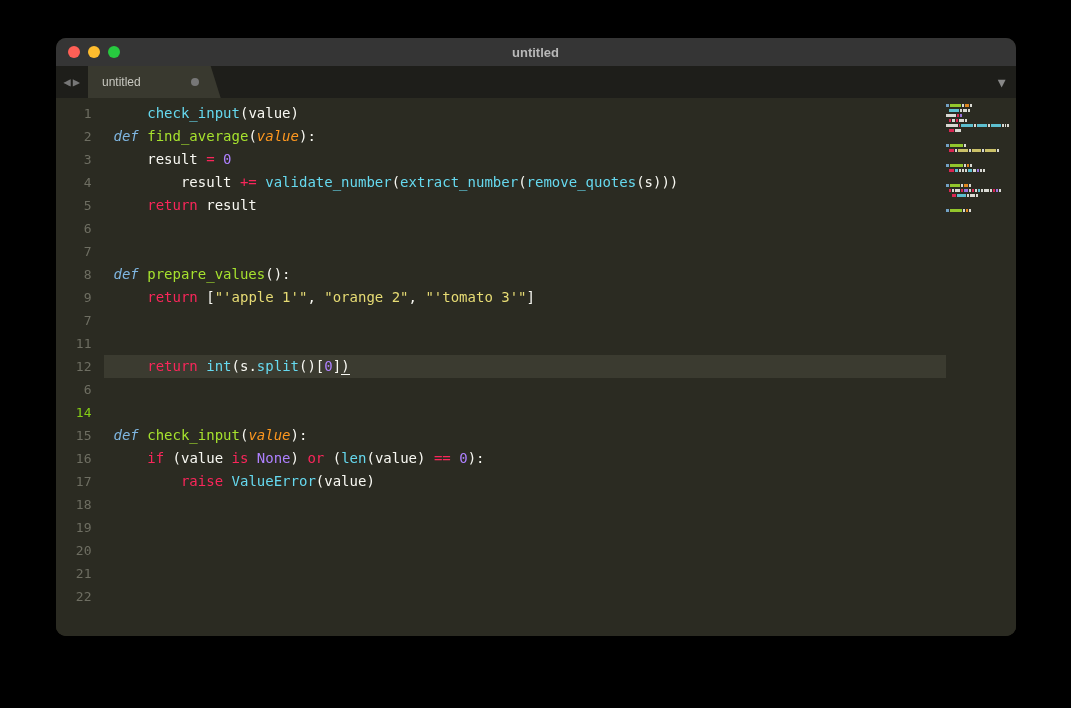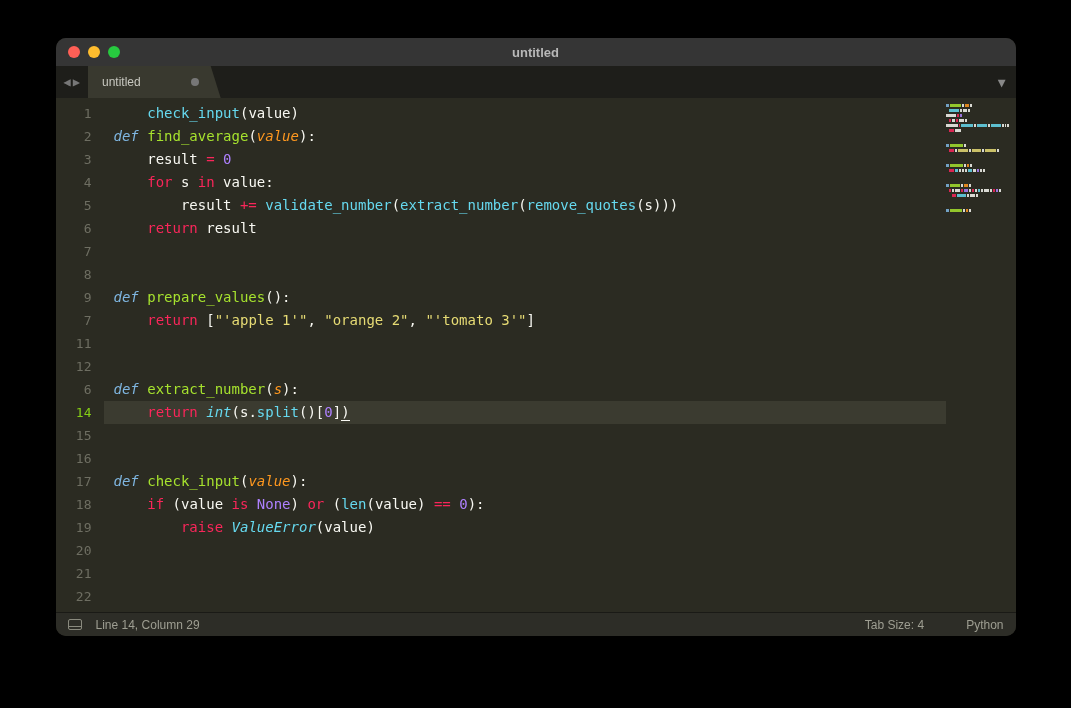--- a/index.html
+++ b/index.html
@@ -127,21 +127,21 @@
     background: #3b3b30;
   }
   .gutter .ln.active { color:#84cc16; }
   .k-def { color: #7fb6e1; font-style: italic; }
   .k-ctrl { color: #f9265a; }
   .k-fn { color: #a6e22e; }
   .k-param { color: #fd971f; font-style: italic; }
   .k-op { color: #f9265a; }
   .k-num { color: #ae81ff; }
   .k-str { color: #e6db74; }
-  .k-builtin { color: #66d9ef; font-style: italic; }
+  .k-builtin { color: #66d9ef; }
   .k-call { color: #66d9ef; }
   .k-plain { color: #f8f8f2; }
   .k-punct { color: #f8f8f2; }
   .cursor-underline {
     border-bottom: 1px solid #f8f8f2;
   }
   .minimap {
     width: 70px;
     background: #2b2b22;
     position: relative;
@@ -226,30 +226,28 @@
         <div class="ln">18</div>
         <div class="ln">19</div>
         <div class="ln">20</div>
         <div class="ln">21</div>
         <div class="ln">22</div>
       </div>
     <div class="code" id="code">
         <div class="code-line"><span class="k-plain">    </span><span class="k-call">check_input</span><span class="k-punct">(</span><span class="k-plain">value</span><span class="k-punct">)</span></div>
         <div class="code-line"><span class="k-def">def </span><span class="k-fn">find_average</span><span class="k-punct">(</span><span class="k-param">value</span><span class="k-punct">):</span></div>
         <div class="code-line"><span class="k-plain">    result </span><span class="k-op">=</span><span class="k-plain"> </span><span class="k-num">0</span></div>
-        <div class="code-line"><span class="k-plain">    </span><span class="k-ctrl">for</span><span class="k-plain"> s </span><span class="k-ctrl">in</span><span class="k-plain"> value</span><span class="k-punct">:</span></div>
         <div class="code-line"><span class="k-plain">        result </span><span class="k-op">+=</span><span class="k-plain"> </span><span class="k-call">validate_number</span><span class="k-punct">(</span><span class="k-call">extract_number</span><span class="k-punct">(</span><span class="k-call">remove_quotes</span><span class="k-punct">(</span><span class="k-plain">s</span><span class="k-punct">)))</span></div>
         <div class="code-line"><span class="k-plain">    </span><span class="k-ctrl">return</span><span class="k-plain"> result</span></div>
         <div class="code-line"></div>
         <div class="code-line"></div>
         <div class="code-line"><span class="k-def">def </span><span class="k-fn">prepare_values</span><span class="k-punct">():</span></div>
         <div class="code-line"><span class="k-plain">    </span><span class="k-ctrl">return</span><span class="k-plain"> </span><span class="k-punct">[</span><span class="k-str">"'apple 1'"</span><span class="k-punct">, </span><span class="k-str">"orange 2"</span><span class="k-punct">, </span><span class="k-str">"'tomato 3'"</span><span class="k-punct">]</span></div>
         <div class="code-line"></div>
         <div class="code-line"></div>
-        <div class="code-line"><span class="k-def">def </span><span class="k-fn">extract_number</span><span class="k-punct">(</span><span class="k-param">s</span><span class="k-punct">):</span></div>
         <div class="code-line active"><span class="k-plain">    </span><span class="k-ctrl">return</span><span class="k-plain"> </span><span class="k-builtin">int</span><span class="k-punct">(</span><span class="k-plain">s</span><span class="k-punct">.</span><span class="k-call">split</span><span class="k-punct">()[</span><span class="k-num">0</span><span class="k-punct">]</span><span class="k-punct cursor-underline">)</span></div>
         <div class="code-line"></div>
         <div class="code-line"></div>
         <div class="code-line"><span class="k-def">def </span><span class="k-fn">check_input</span><span class="k-punct">(</span><span class="k-param">value</span><span class="k-punct">):</span></div>
         <div class="code-line"><span class="k-plain">    </span><span class="k-ctrl">if</span><span class="k-plain"> </span><span class="k-punct">(</span><span class="k-plain">value </span><span class="k-op">is</span><span class="k-plain"> </span><span class="k-num">None</span><span class="k-punct">)</span><span class="k-plain"> </span><span class="k-op">or</span><span class="k-plain"> </span><span class="k-punct">(</span><span class="k-call">len</span><span class="k-punct">(</span><span class="k-plain">value</span><span class="k-punct">)</span><span class="k-plain"> </span><span class="k-op">==</span><span class="k-plain"> </span><span class="k-num">0</span><span class="k-punct">):</span></div>
         <div class="code-line"><span class="k-plain">        </span><span class="k-ctrl">raise</span><span class="k-plain"> </span><span class="k-builtin">ValueError</span><span class="k-punct">(</span><span class="k-plain">value</span><span class="k-punct">)</span></div>
         <div class="code-line"></div>
         <div class="code-line"></div>
       </div>
     <div class="minimap" id="minimap">
@@ -370,21 +368,14 @@
         <div class="mline" style="padding-left: 0px;">
           <div class="seg" style="width: 3.6px; background: rgb(127, 182, 225); opacity: 0.85;"></div>
           <div class="seg" style="width: 11.7px; background: rgb(166, 226, 46); opacity: 0.85;"></div>
           <div class="seg" style="width: 2px; background: rgb(248, 248, 242); opacity: 0.85;"></div>
           <div class="seg" style="width: 2px; background: rgb(253, 151, 31); opacity: 0.85;"></div>
           <div class="seg" style="width: 2px; background: rgb(248, 248, 242); opacity: 0.85;"></div>
         </div>
       </div>
   </div>
 
-  <div class="statusbar">
-    <div class="sb-icon"></div>
-    <div class="sb-item">Line 14, Column 29</div>
-    <div class="spacer"></div>
-    <div class="sb-item">Tab Size: 4</div>
-    <div class="sb-item" style="margin-left:28px">Python</div>
-  </div>
 
 </div>
 
 </body></html>

